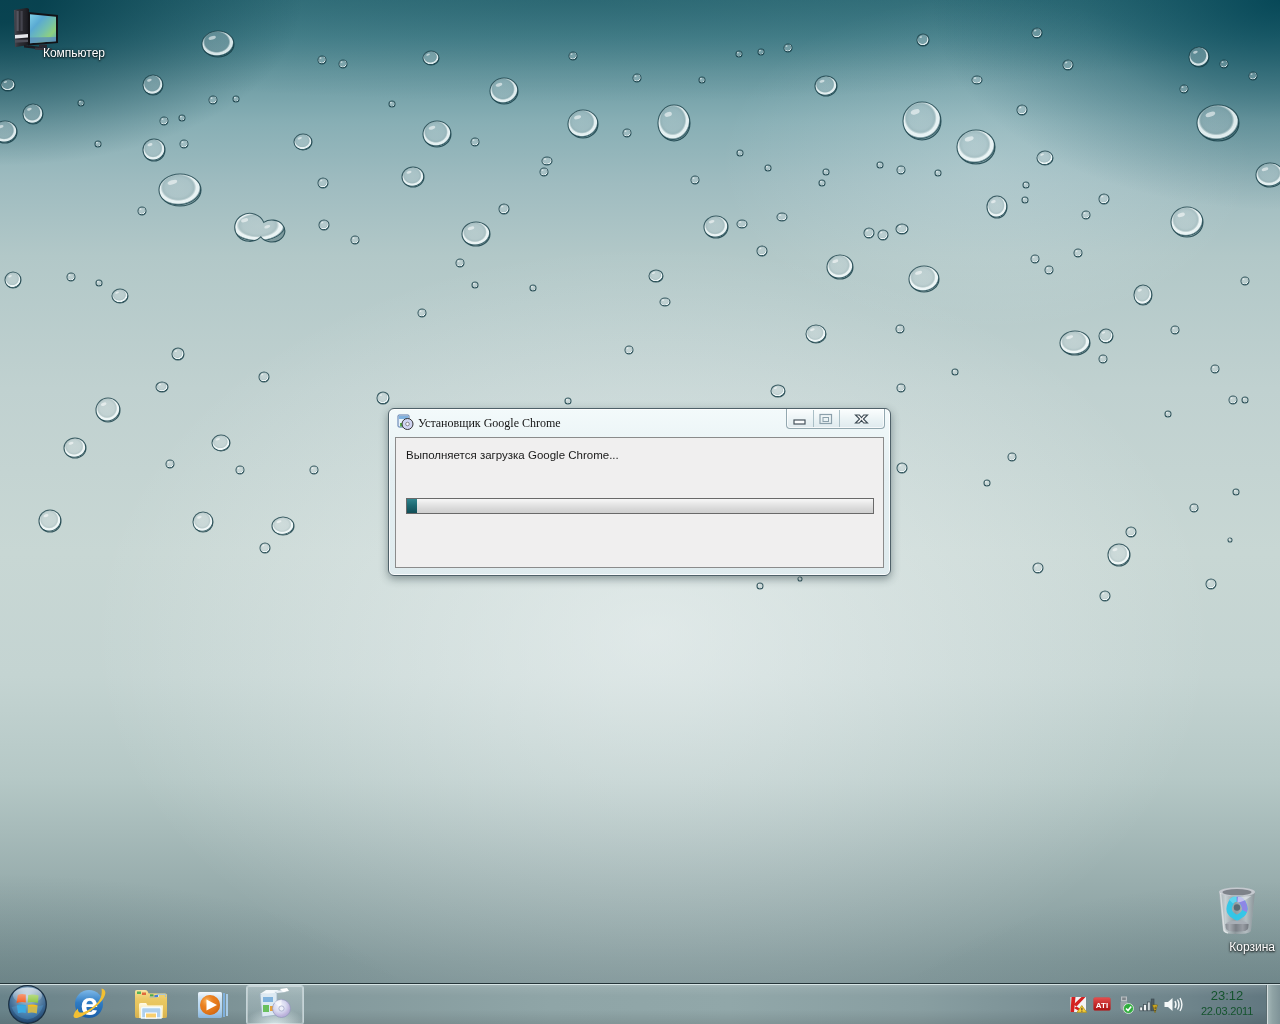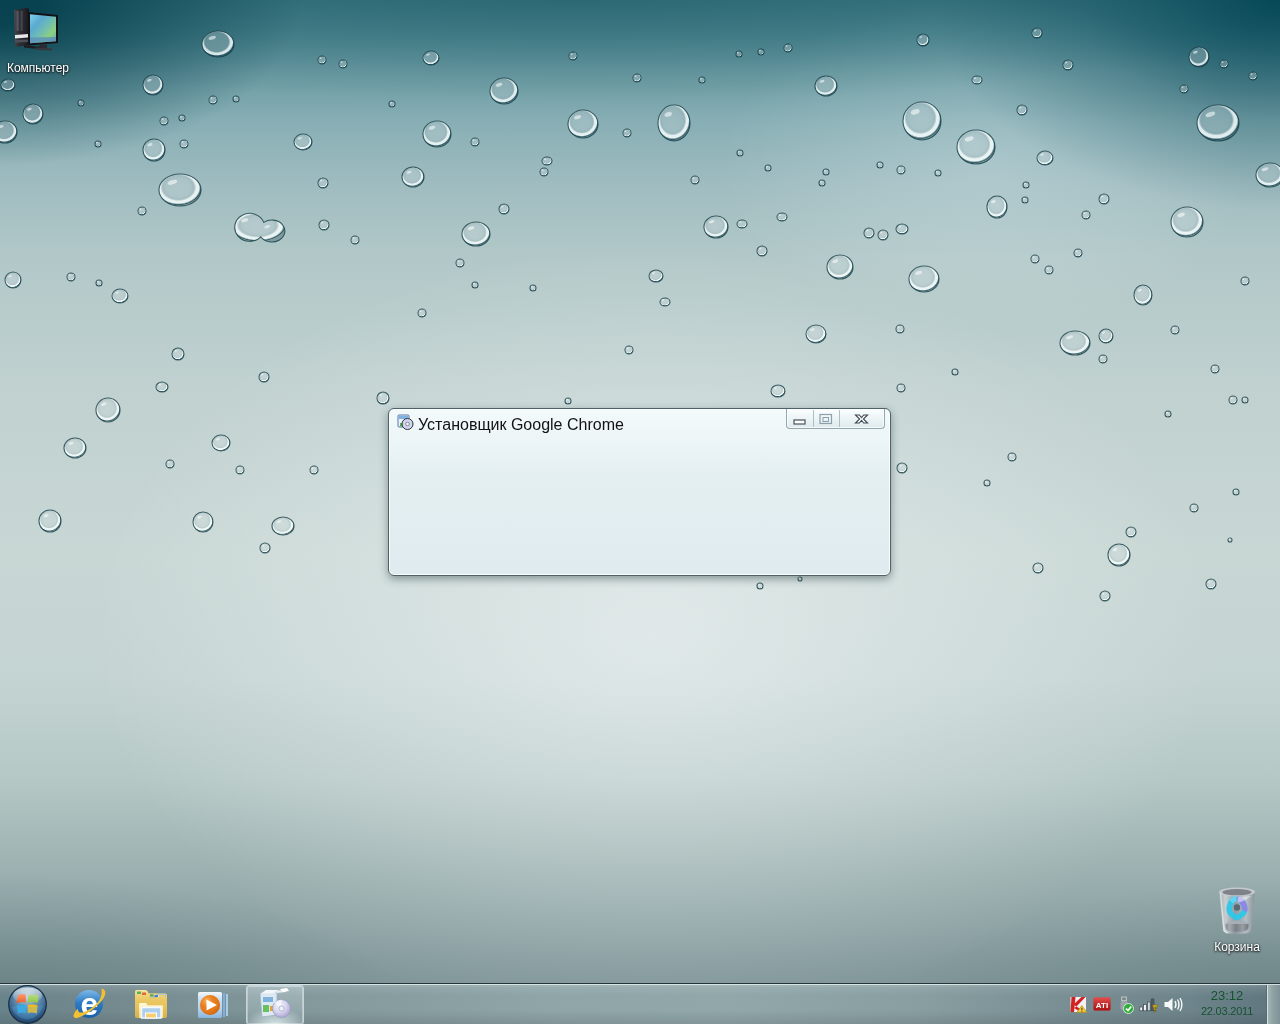--- a/index.html
+++ b/index.html
@@ -22,21 +22,21 @@
         #99aeae 86%, #849a9c 94%, #7a8f93 100%);
   }
   
   .iclabel{color:#fff;font-size:12px;text-align:center;
     text-shadow:0 1px 2px rgba(0,0,0,0.9), 0 0 3px rgba(0,0,0,0.6);}
   
   #win{left:388px;top:408px;width:501px;height:166px;border:1px solid #4f6169;
     border-radius:6px;
     background:linear-gradient(180deg,#f3fafb 0%,#e4eff2 40%,#dfebee 100%);
     box-shadow:0 3px 9px rgba(30,50,55,0.45), inset 0 0 0 1px rgba(255,255,255,0.85);}
-  #title{left:29px;top:7px;font-size:16px;color:#131313;}
+  #title{left:29px;top:7px;font-size:12px;color:#131313;font-family:Liberation Serif, serif;}
   #client{left:6px;top:28px;width:487px;height:129px;background:#f0efef;
     border:1px solid #8b8b8b;}
   #msg{left:10px;top:11px;font-size:11.5px;color:#1a1a1a;}
   #pbar{left:10px;top:60px;width:466px;height:14px;border:1px solid #696969;
     background:linear-gradient(180deg,#f7f7f7 0%,#e9e9e9 30%,#d8d8d8 70%,#cfcfcf 100%);}
   #pchunk{left:0;top:0;width:10px;height:14px;
     background:linear-gradient(180deg,#31858e 0%,#1d6a73 45%,#124e57 100%);}
   
   #cbtns{right:5px;top:0;width:97px;height:19px;
     background:linear-gradient(180deg,#fbfefe 0%,#e9f2f4 60%,#dfeaee 100%);
@@ -380,21 +380,21 @@
     </linearGradient>
     <linearGradient id="scr" x1="0" y1="0" x2="1" y2="1">
       <stop offset="0%" stop-color="#7fd0e8"></stop>
       <stop offset="30%" stop-color="#5aaad2"></stop>
       <stop offset="55%" stop-color="#72bfae"></stop>
       <stop offset="75%" stop-color="#8ed07e"></stop>
       <stop offset="100%" stop-color="#57a8c4"></stop>
     </linearGradient>
   </defs>
 </svg>
-<div class="abs iclabel" style="left:0px;top:61px;width:76px;">Компьютер</div>
+<div class="abs iclabel" style="left:0px;top:46px;width:76px;padding-left:36px;">Компьютер</div>
 
 <svg class="abs" style="left:1215px;top:886px" width="44" height="50" viewBox="0 0 44 50">
   <defs>
     <linearGradient id="bing" x1="0" y1="0" x2="1" y2="0">
       <stop offset="0%" stop-color="#9aa0a6"></stop>
       <stop offset="18%" stop-color="#e8eaee"></stop>
       <stop offset="45%" stop-color="#7d8287"></stop>
       <stop offset="75%" stop-color="#caccd2"></stop>
       <stop offset="100%" stop-color="#6b7076"></stop>
     </linearGradient>
@@ -408,21 +408,21 @@
   </g>
   <circle cx="22" cy="21.5" r="3.2" fill="#5a6a74"></circle>
   <ellipse cx="22" cy="6" rx="18" ry="4.5" fill="#c5c9cf"></ellipse>
   <ellipse cx="22" cy="6.2" rx="14.5" ry="3.1" fill="#7e838a"></ellipse>
   <path d="M36.5 10 Q28 16 22.5 16.5 L23 11 Q30 10.5 36.5 10 Z" fill="rgba(240,244,248,0.55)"></path>
   <ellipse cx="22" cy="38.5" rx="11.5" ry="4" fill="#a8aeb6"></ellipse>
   <path d="M10.5 38 L33.5 38 L33.2 42 Q33 45.5 22 45.5 Q11 45.5 10.8 42 Z" fill="#787e86"></path>
   <path d="M10.5 38 L33.5 38 L33.2 42 Q33 45.5 22 45.5 Q11 45.5 10.8 42 Z" fill="url(#bing)" opacity="0.4"></path>
   <path d="M5.5 7 L9 43.5 Q9.2 46 13 47" fill="none" stroke="rgba(255,255,255,0.5)" stroke-width="1.5"></path>
 </svg>
-<div class="abs iclabel" style="left:1199px;top:940px;width:76px;">Корзина</div>
+<div class="abs iclabel" style="left:1199px;top:940px;width:76px;text-align:right;">Корзина</div>
 
 <div id="win" class="abs">
   <svg class="abs" style="left:8px;top:5px" width="17" height="17" viewBox="0 0 17 17">
     <rect x="1" y="1" width="11" height="12" rx="1" fill="#e8f2fb" stroke="#5577aa" stroke-width="1"></rect>
     <rect x="2" y="2" width="9" height="3" fill="#7fb2e0"></rect>
     <rect x="3" y="9" width="4" height="3.5" fill="#58b04c"></rect>
     <circle cx="10.5" cy="10" r="5.5" fill="#cfd4f2" stroke="#333" stroke-width="1"></circle>
     <circle cx="10.5" cy="10" r="1.8" fill="#f6f8ff" stroke="#666" stroke-width="0.7"></circle>
   </svg>
   <div id="title" class="abs">Установщик Google Chrome</div>
@@ -431,20 +431,26 @@
     <div class="sep" style="left:52px"></div>
     <svg class="abs" style="left:0;top:0" width="97" height="19" viewBox="0 0 97 19">
       <rect x="7" y="11" width="11" height="4" fill="#fcfeff" stroke="#46535c" stroke-width="1.2"></rect>
       <rect x="33" y="5.5" width="11.5" height="9" fill="none" stroke="#8ba0ab" stroke-width="1.2"></rect>
       <rect x="36" y="8.5" width="5.5" height="4" fill="none" stroke="#8ba0ab" stroke-width="1"></rect>
       <g stroke="#3c4a53" stroke-width="1.1" fill="#fff">
         <path d="M68.5 6 L72.3 6 L74.5 8.6 L76.7 6 L80.5 6 L76.4 10 L80.5 14 L76.7 14 L74.5 11.4 L72.3 14 L68.5 14 L72.6 10 Z"></path>
       </g>
     </svg>
   </div>
+  <div id="client" class="abs">
+    <div id="msg" class="abs">Выполняется загрузка Google Chrome...</div>
+    <div id="pbar" class="abs">
+        <div id="pchunk" class="abs"></div>
+      </div>
+  </div>
 </div>
 
 <div id="tbar" class="abs"></div>
 <div id="instbtn" class="abs"></div>
 
 <svg class="abs" style="left:8px;top:985px" width="39" height="39" viewBox="0 0 39 39">
   <defs>
     <radialGradient id="orb" cx="50%" cy="30%" r="75%">
       <stop offset="0%" stop-color="#b4cada"></stop>
       <stop offset="38%" stop-color="#6e93b1"></stop>

